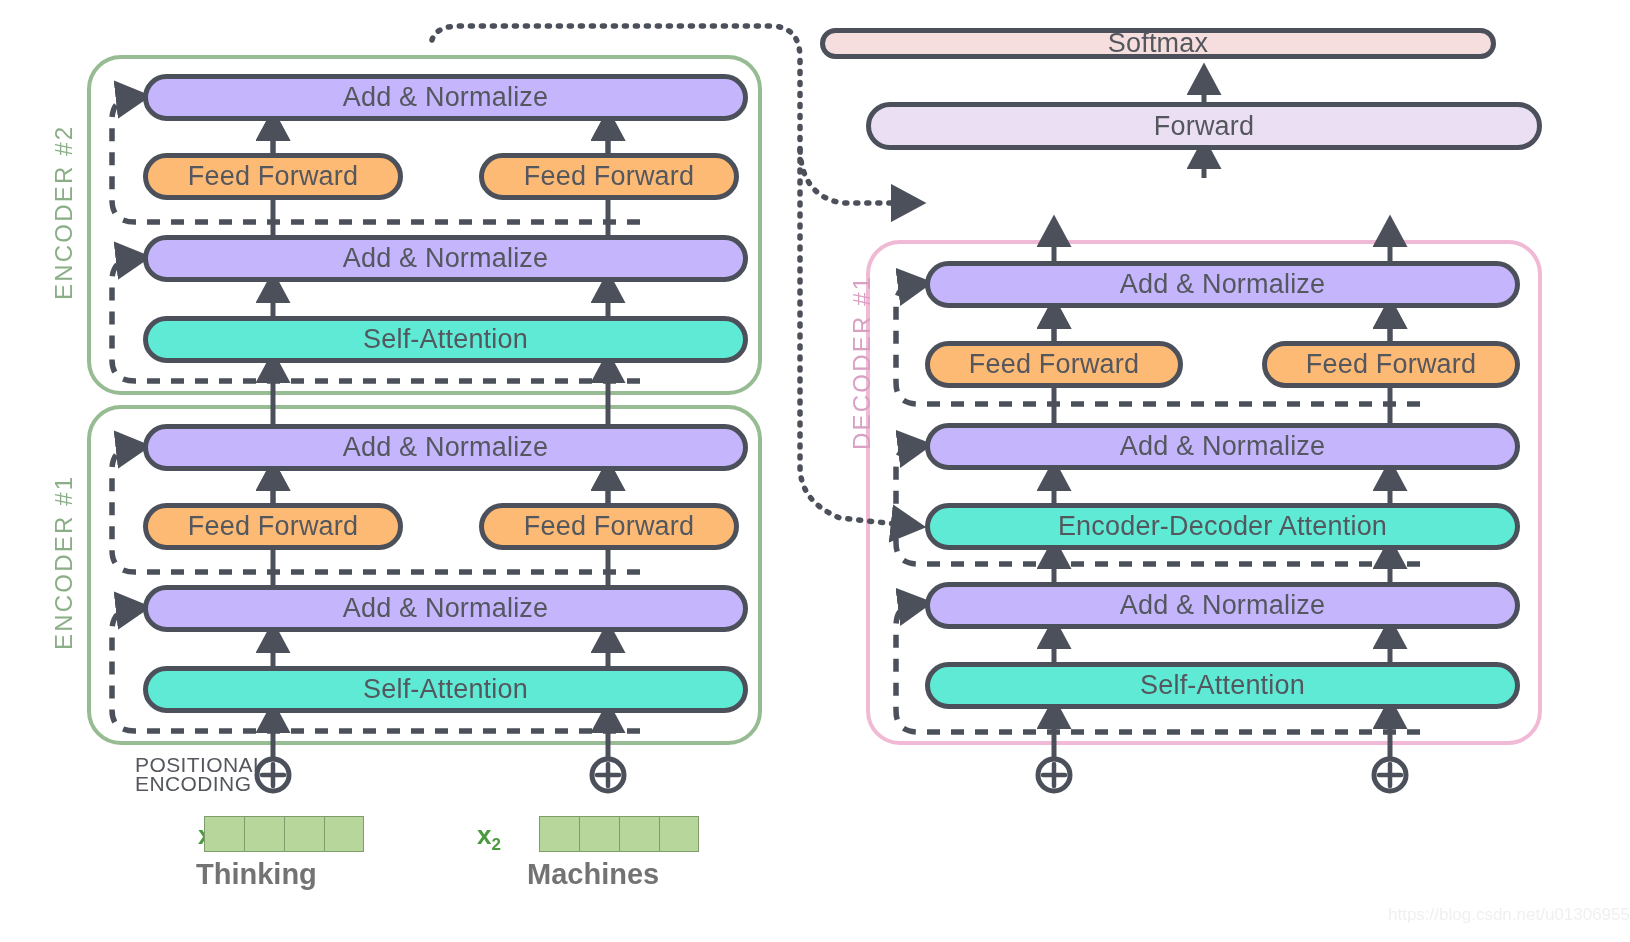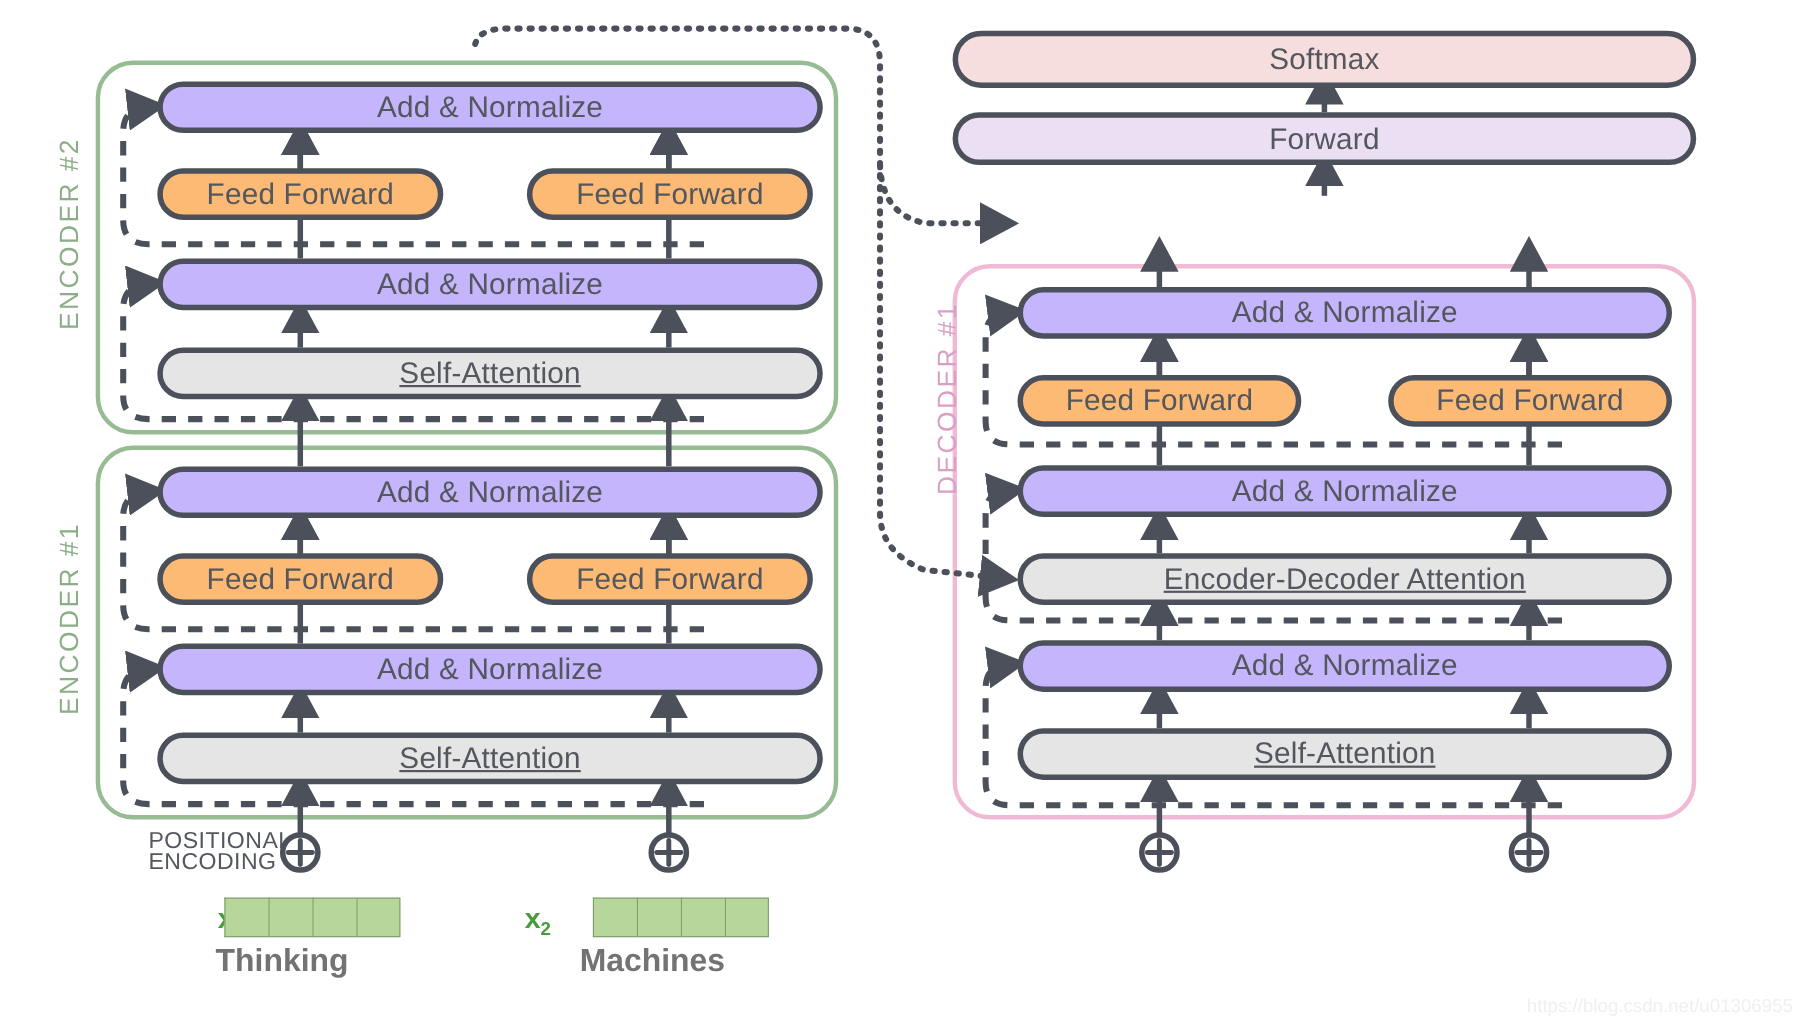--- a/index.html
+++ b/index.html
@@ -14,21 +14,21 @@
     box-sizing:border-box;
     display:flex;align-items:center;justify-content:center;
     color:#54575e;
     font-size:27px;
     letter-spacing:.2px;
     white-space:nowrap;
     z-index:6;
   }
   .c-norm{background:#c4b5fd;}
   .c-ff{background:#fdba74;}
-  .c-attn{background:#e5e5e5;text-decoration:underline;}
+  .c-attn{background:#5eead4;}
   .c-soft{background:#f7dede;}
   .c-lin{background:#ebdff3;}
 
   
   .group{
     position:absolute;
     box-sizing:border-box;
     border-radius:34px;
     background:transparent;
     z-index:2;
@@ -91,21 +91,21 @@
 
   <div class="pill c-norm" style="left:143px;top:424px;width:605px;height:47px;">Add &amp; Normalize</div>
 
   <div class="pill c-ff" style="left:143px;top:503px;width:260px;height:47px;">Feed Forward</div>
   <div class="pill c-ff" style="left:479px;top:503px;width:260px;height:47px;">Feed Forward</div>
 
   <div class="pill c-norm" style="left:143px;top:585px;width:605px;height:47px;">Add &amp; Normalize</div>
 
   <div class="pill c-attn" style="left:143px;top:666px;width:605px;height:47px;">Self-Attention</div>
 
-  <div class="pill c-soft" style="left:866px;top:28px;width:676px;height:52px;">Softmax</div>
+  <div class="pill c-soft" style="left:820px;top:28px;width:676px;height:31px;">Softmax</div>
   <div class="pill c-lin" style="left:866px;top:102px;width:676px;height:48px;">Forward</div>
 
 
   <div class="group g-dec" style="left:866px;top:240px;width:676px;height:505px;"></div>
   <div class="vlabel vl-dec" style="left:848px;top:450px;">DECODER #1</div>
 
   <div class="pill c-norm" style="left:925px;top:261px;width:595px;height:47px;">Add &amp; Normalize</div>
 
   <div class="pill c-ff" style="left:925px;top:341px;width:258px;height:47px;">Feed Forward</div>
   <div class="pill c-ff" style="left:1262px;top:341px;width:258px;height:47px;">Feed Forward</div>

